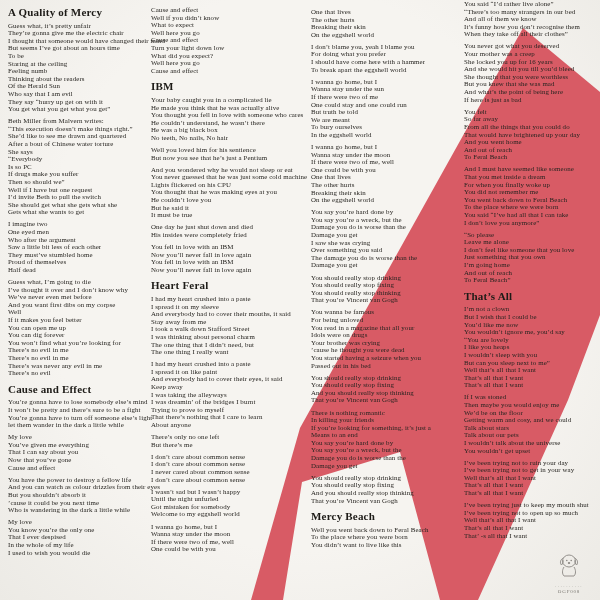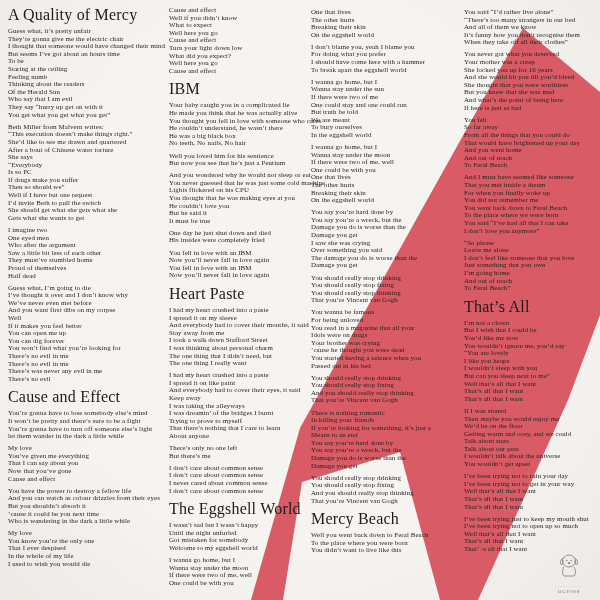--- a/index.html
+++ b/index.html
@@ -11,29 +11,29 @@
   #sheet{
     position:absolute;inset:0;width:600px;height:600px;
     background:radial-gradient(ellipse at 50% 45%, #f6f4f0 60%, #eceae5 100%);
   }
   #redshape{position:absolute;inset:0;z-index:1;pointer-events:none;}
   .col{
     position:absolute;z-index:2;color:#262420;
     font-size:6.9px;line-height:1.1;letter-spacing:.1px;
   }
   .col h2{
-    font-size:16px;font-weight:normal;margin:6px 0 3.5px 0;color:#1d1b17;
+    font-size:11px;font-weight:bold;margin:6px 0 3.5px 0;color:#1d1b17;
     letter-spacing:.2px;
   }
   .col h2:first-child{margin-top:0;}
   .col p{margin:0 0 4.5px 0;white-space:nowrap;}
   #col1{left:8px;top:6px;width:148px;}
-  #col2{left:169px;top:6px;width:150px;}
+  #col2{left:151px;top:6px;width:150px;}
   #col3{left:311px;top:8px;width:150px;}
-  #col4{left:464px;top:8px;width:136px;}
+  #col4{left:464px;top:0;width:136px;}
   #footer-logo{
     position:absolute;z-index:3;right:8px;bottom:6px;width:46px;
     text-align:center;color:#8a8782;
   }
   #footer-logo .caption{font-size:4px;letter-spacing:1.5px;display:block;}
   #footer-logo .catalog{font-size:5px;letter-spacing:.8px;display:block;color:#7d7a74;}
 </style>
 </head>
 <body>
 
@@ -56,26 +56,25 @@
       <p>My love<br>You know you’re the only one<br>That I ever despised<br>In the whole of my life<br>I used to wish you would die</p>
     </div>
   <div class="col" id="col2">
       <p>Cause and effect<br>Well if you didn’t know<br>What to expect<br>Well here you go<br>Cause and effect<br>Turn your light down low<br>What did you expect?<br>Well here you go<br>Cause and effect</p>
       <h2>IBM</h2>
       <p>Your baby caught you in a complicated lie<br>He made you think that he was actually alive<br>You thought you fell in love with someone who cares<br>He couldn’t understand, he wasn’t there<br>He was a big black box<br>No teeth, No nails, No hair</p>
       <p>Well you loved him for his sentience<br>But now you see that he’s just a Pentium</p>
       <p>And you wondered why he would not sleep or eat<br>You never guessed that he was just some cold machine<br>Lights flickered on his CPU<br>You thought that he was making eyes at you<br>He couldn’t love you<br>But he said it<br>It must be true</p>
       <p>One day he just shut down and died<br>His insides were completely fried</p>
       <p>You fell in love with an IBM<br>Now you’ll never fall in love again<br>You fell in love with an IBM<br>Now you’ll never fall in love again</p>
-      <h2>Heart Paste</h2>
+      <h2>Heart Feral</h2>
       <p>I had my heart crushed into a paste<br>I spread it on my sleeve<br>And everybody had to cover their mouths, it said<br>Stay away from me<br>I took a walk down Stafford Street<br>I was thinking about personal charm<br>The one thing that I didn’t need, but<br>The one thing I really want</p>
       <p>I had my heart crushed into a paste<br>I spread it on like paint<br>And everybody had to cover their eyes, it said<br>Keep away<br>I was taking the alleyways<br>I was dreamin’ of the bridges I burnt<br>Trying to prove to myself<br>That there’s nothing that I care to learn<br>About anyone</p>
       <p>There’s only no one left<br>But there’s me</p>
       <p>I don’t care about common sense<br>I don’t care about common sense<br>I never cared about common sense<br>I don’t care about common sense</p>
-      <h2>The Eggshell World</h2>
       <p>I wasn’t sad but I wasn’t happy<br>Until the night unfurled<br>Got mistaken for somebody<br>Welcome to my eggshell world</p>
       <p>I wanna go home, but I<br>Wanna stay under the moon<br>If there were two of me, well<br>One could be with you</p>
     </div>
   <div class="col" id="col3">
       <p>One that lives<br>The other hurts<br>Breaking their skin<br>On the eggshell world</p>
       <p>I don’t blame you, yeah I blame you<br>For doing what you prefer<br>I should have come here with a hammer<br>To break apart the eggshell world</p>
       <p>I wanna go home, but I<br>Wanna stay under the sun<br>If there were two of me<br>One could stay and one could run<br>But truth be told<br>We are meant<br>To bury ourselves<br>In the eggshell world</p>
       <p>I wanna go home, but I<br>Wanna stay under the moon<br>If there were two of me, well<br>One could be with you<br>One that lives<br>The other hurts<br>Breaking their skin<br>On the eggshell world</p>
       <p>You say you’re hard done by<br>You say you’re a wreck, but the<br>Damage you do is worse than the<br>Damage you get<br>I saw she was crying<br>Over something you said<br>The damage you do is worse than the<br>Damage you get</p>
       <p>You should really stop drinking<br>You should really stop fixing<br>You should really stop thinking<br>That you’re Vincent van Gogh</p>

